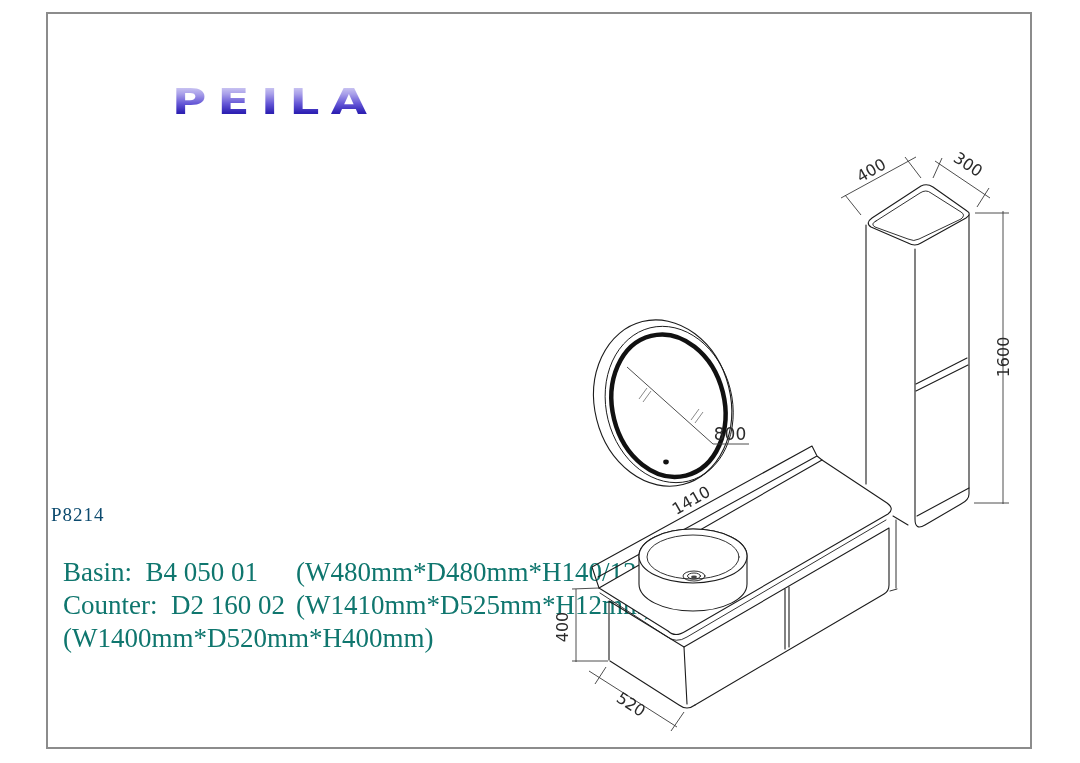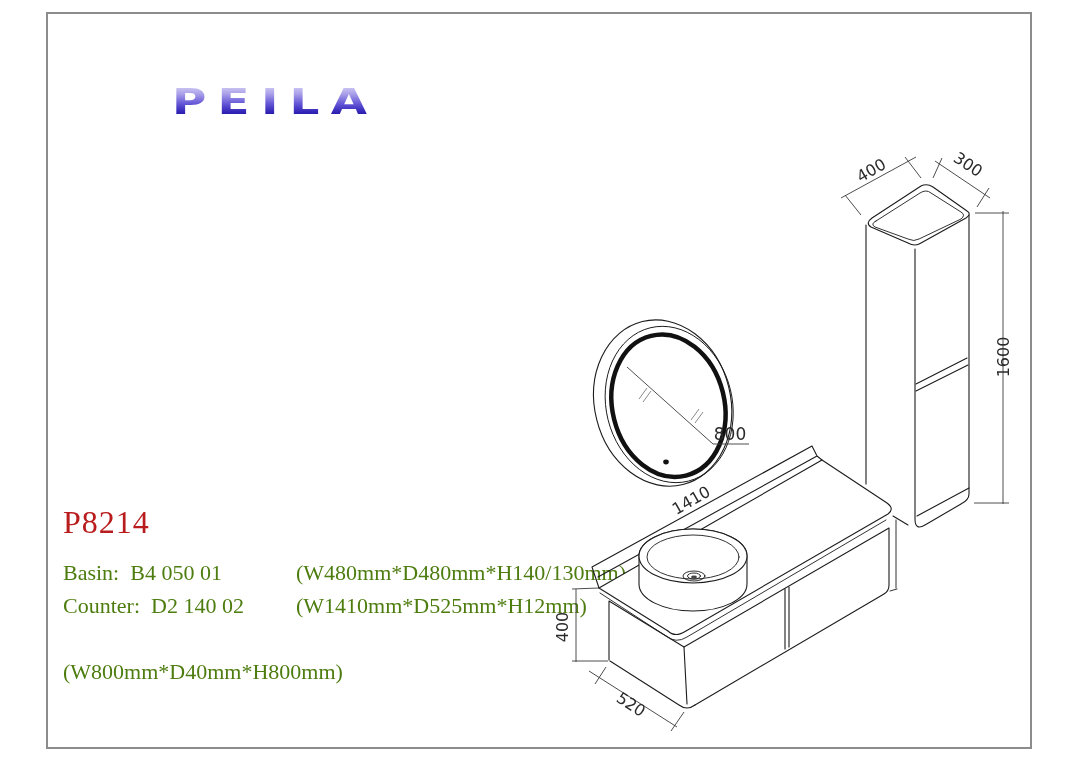--- a/index.html
+++ b/index.html
@@ -6,22 +6,22 @@
   .sheet{position:relative;width:1080px;height:763px;background:#fff;overflow:hidden;
          font-family:"Liberation Serif",serif;color:#111;}
   .frame{position:absolute;left:46px;top:12px;width:986px;height:737px;
          border:2px solid #8c8c8c;box-sizing:border-box;}
   .logo{position:absolute;left:172px;top:84px;
         font-family:"DejaVu Sans",sans-serif;font-weight:bold;
         font-size:46px;letter-spacing:11px;line-height:1;
         transform:scale(1.02,0.78);transform-origin:top left;
         background:linear-gradient(180deg,#dcd8f6 0%,#a89fe9 28%,#6456d6 55%,#2e21b4 80%,#241a96 100%);
         -webkit-background-clip:text;background-clip:text;color:transparent;}
-  .model{position:absolute;left:63px;top:504px;font-size:32px;letter-spacing:1px;color:#b91c1c;}
-  .specs{position:absolute;left:63px;top:556px;font-size:22px;color:#4d7c0f;}
+  .model{position:absolute;left:51px;top:504px;font-size:19px;letter-spacing:1px;color:#0c4a6e;}
+  .specs{position:absolute;left:63px;top:556px;font-size:27px;color:#0f766e;}
   .spec-row{display:flex;height:33px;line-height:33px;white-space:pre;}
   .spec-item{width:233px;}
   .spec-size{white-space:pre;}
   svg.draw{position:absolute;left:0;top:0;}
   svg.draw path, svg.draw line, svg.draw ellipse, svg.draw polyline{vector-effect:non-scaling-stroke;}
   .dimtxt{font-family:"DejaVu Sans",sans-serif;font-size:16px;fill:#2a2a2a;}
   .dimtxt-lg{font-family:"DejaVu Sans",sans-serif;font-size:17px;fill:#2a2a2a;}
 </style>
 </head>
 <body>
@@ -33,27 +33,27 @@
   <div class="logo">PEILA</div>
 
   <div class="model">P8214</div>
 
   <div class="specs">
     <div class="spec-row">
       <span class="spec-item">Basin:  B4 050 01</span>
       <span class="spec-size">(W480mm*D480mm*H140/130mm)</span>
     </div>
     <div class="spec-row">
-      <span class="spec-item">Counter:  D2 140 02</span>
+      <span class="spec-item">Counter:  D2 160 02</span>
       <span class="spec-size">(W1410mm*D525mm*H12mm)</span>
     </div>
     <div class="spec-row">
+      <span class="spec-size">(W1400mm*D520mm*H400mm)</span>
     </div>
     <div class="spec-row">
-      <span class="spec-size">(W800mm*D40mm*H800mm)</span>
     </div>
     <div class="spec-row">
     </div>
   </div>
 
   <svg class="draw" width="1080" height="763" viewBox="0 0 1080 763">
 
     <g fill="none" stroke="#1c1c1c" stroke-width="1.1" stroke-linecap="round" stroke-linejoin="round">
       <path fill="#ffffff" d="M872,218 L921,186 Q927,183 933,187 L967,211 Q972,214 966,218 L921,243 Q915,247 908,243 L871,227 Q865,223 872,218 Z"></path>
       <path stroke-width="0.9" d="M876,221 L920,193 Q926,189 931,193 L961,212 Q966,215 961,219 L919,239 Q914,242 908,239 L875,227 Q870,224 876,221 Z"></path>

